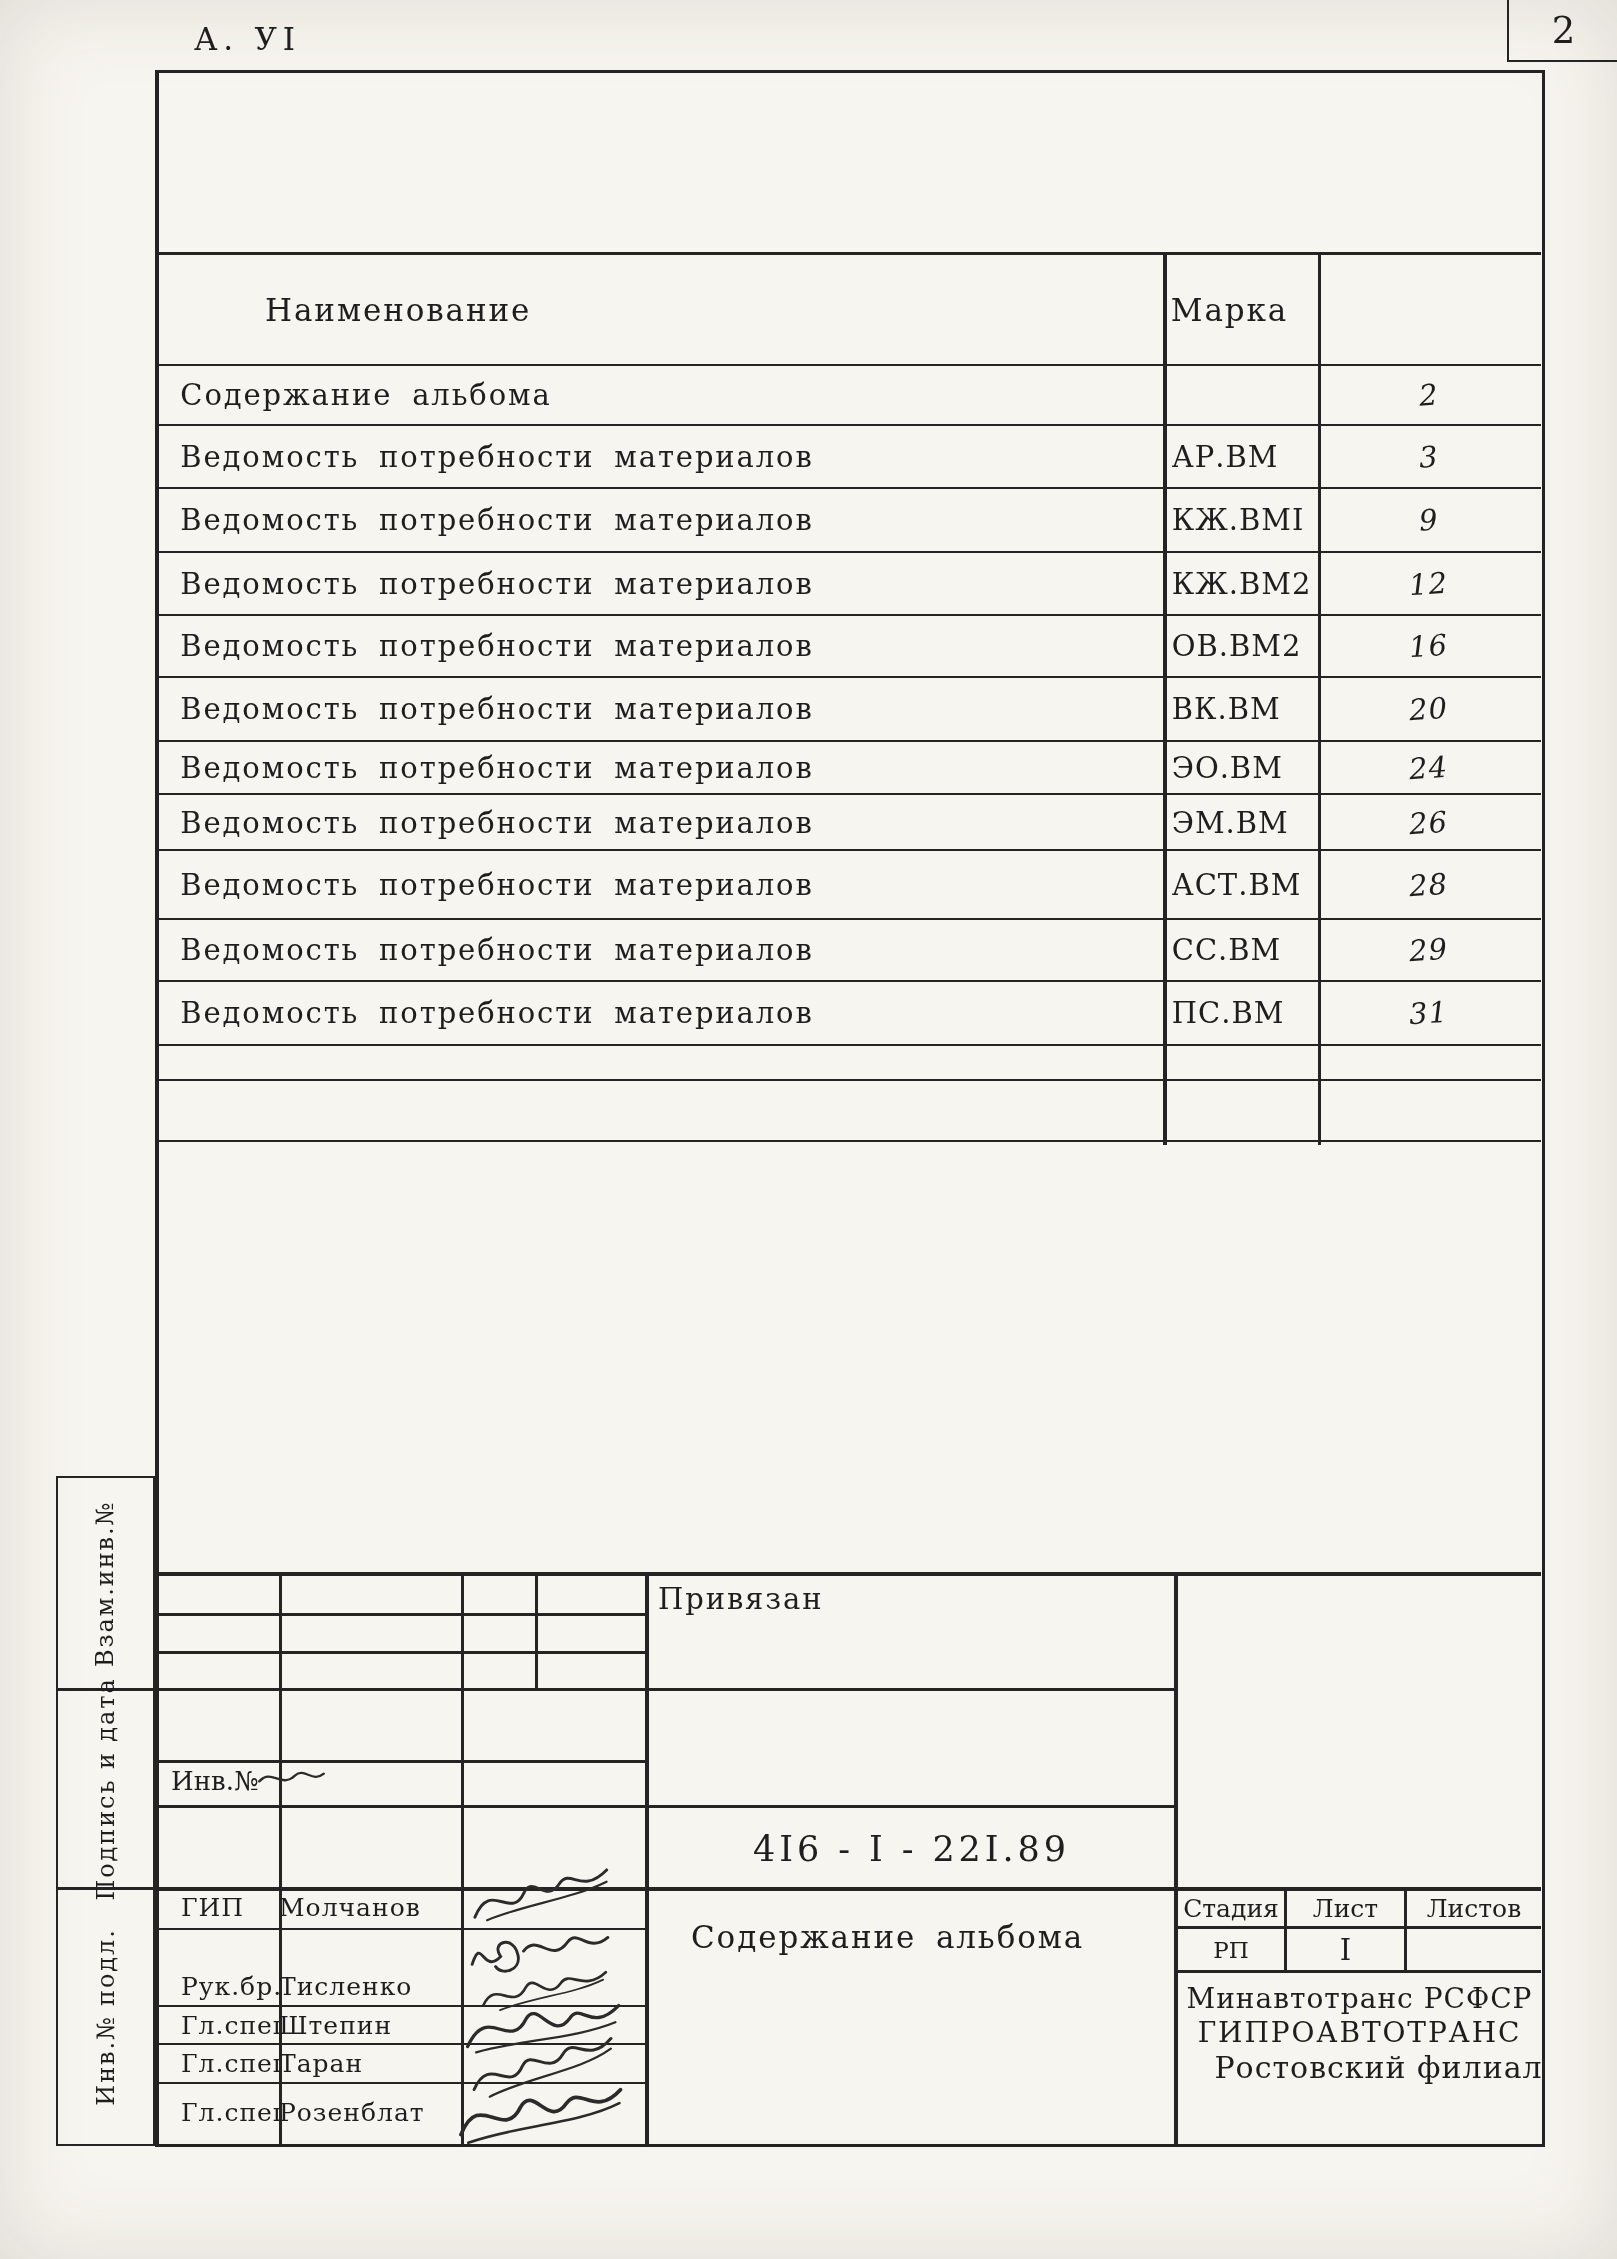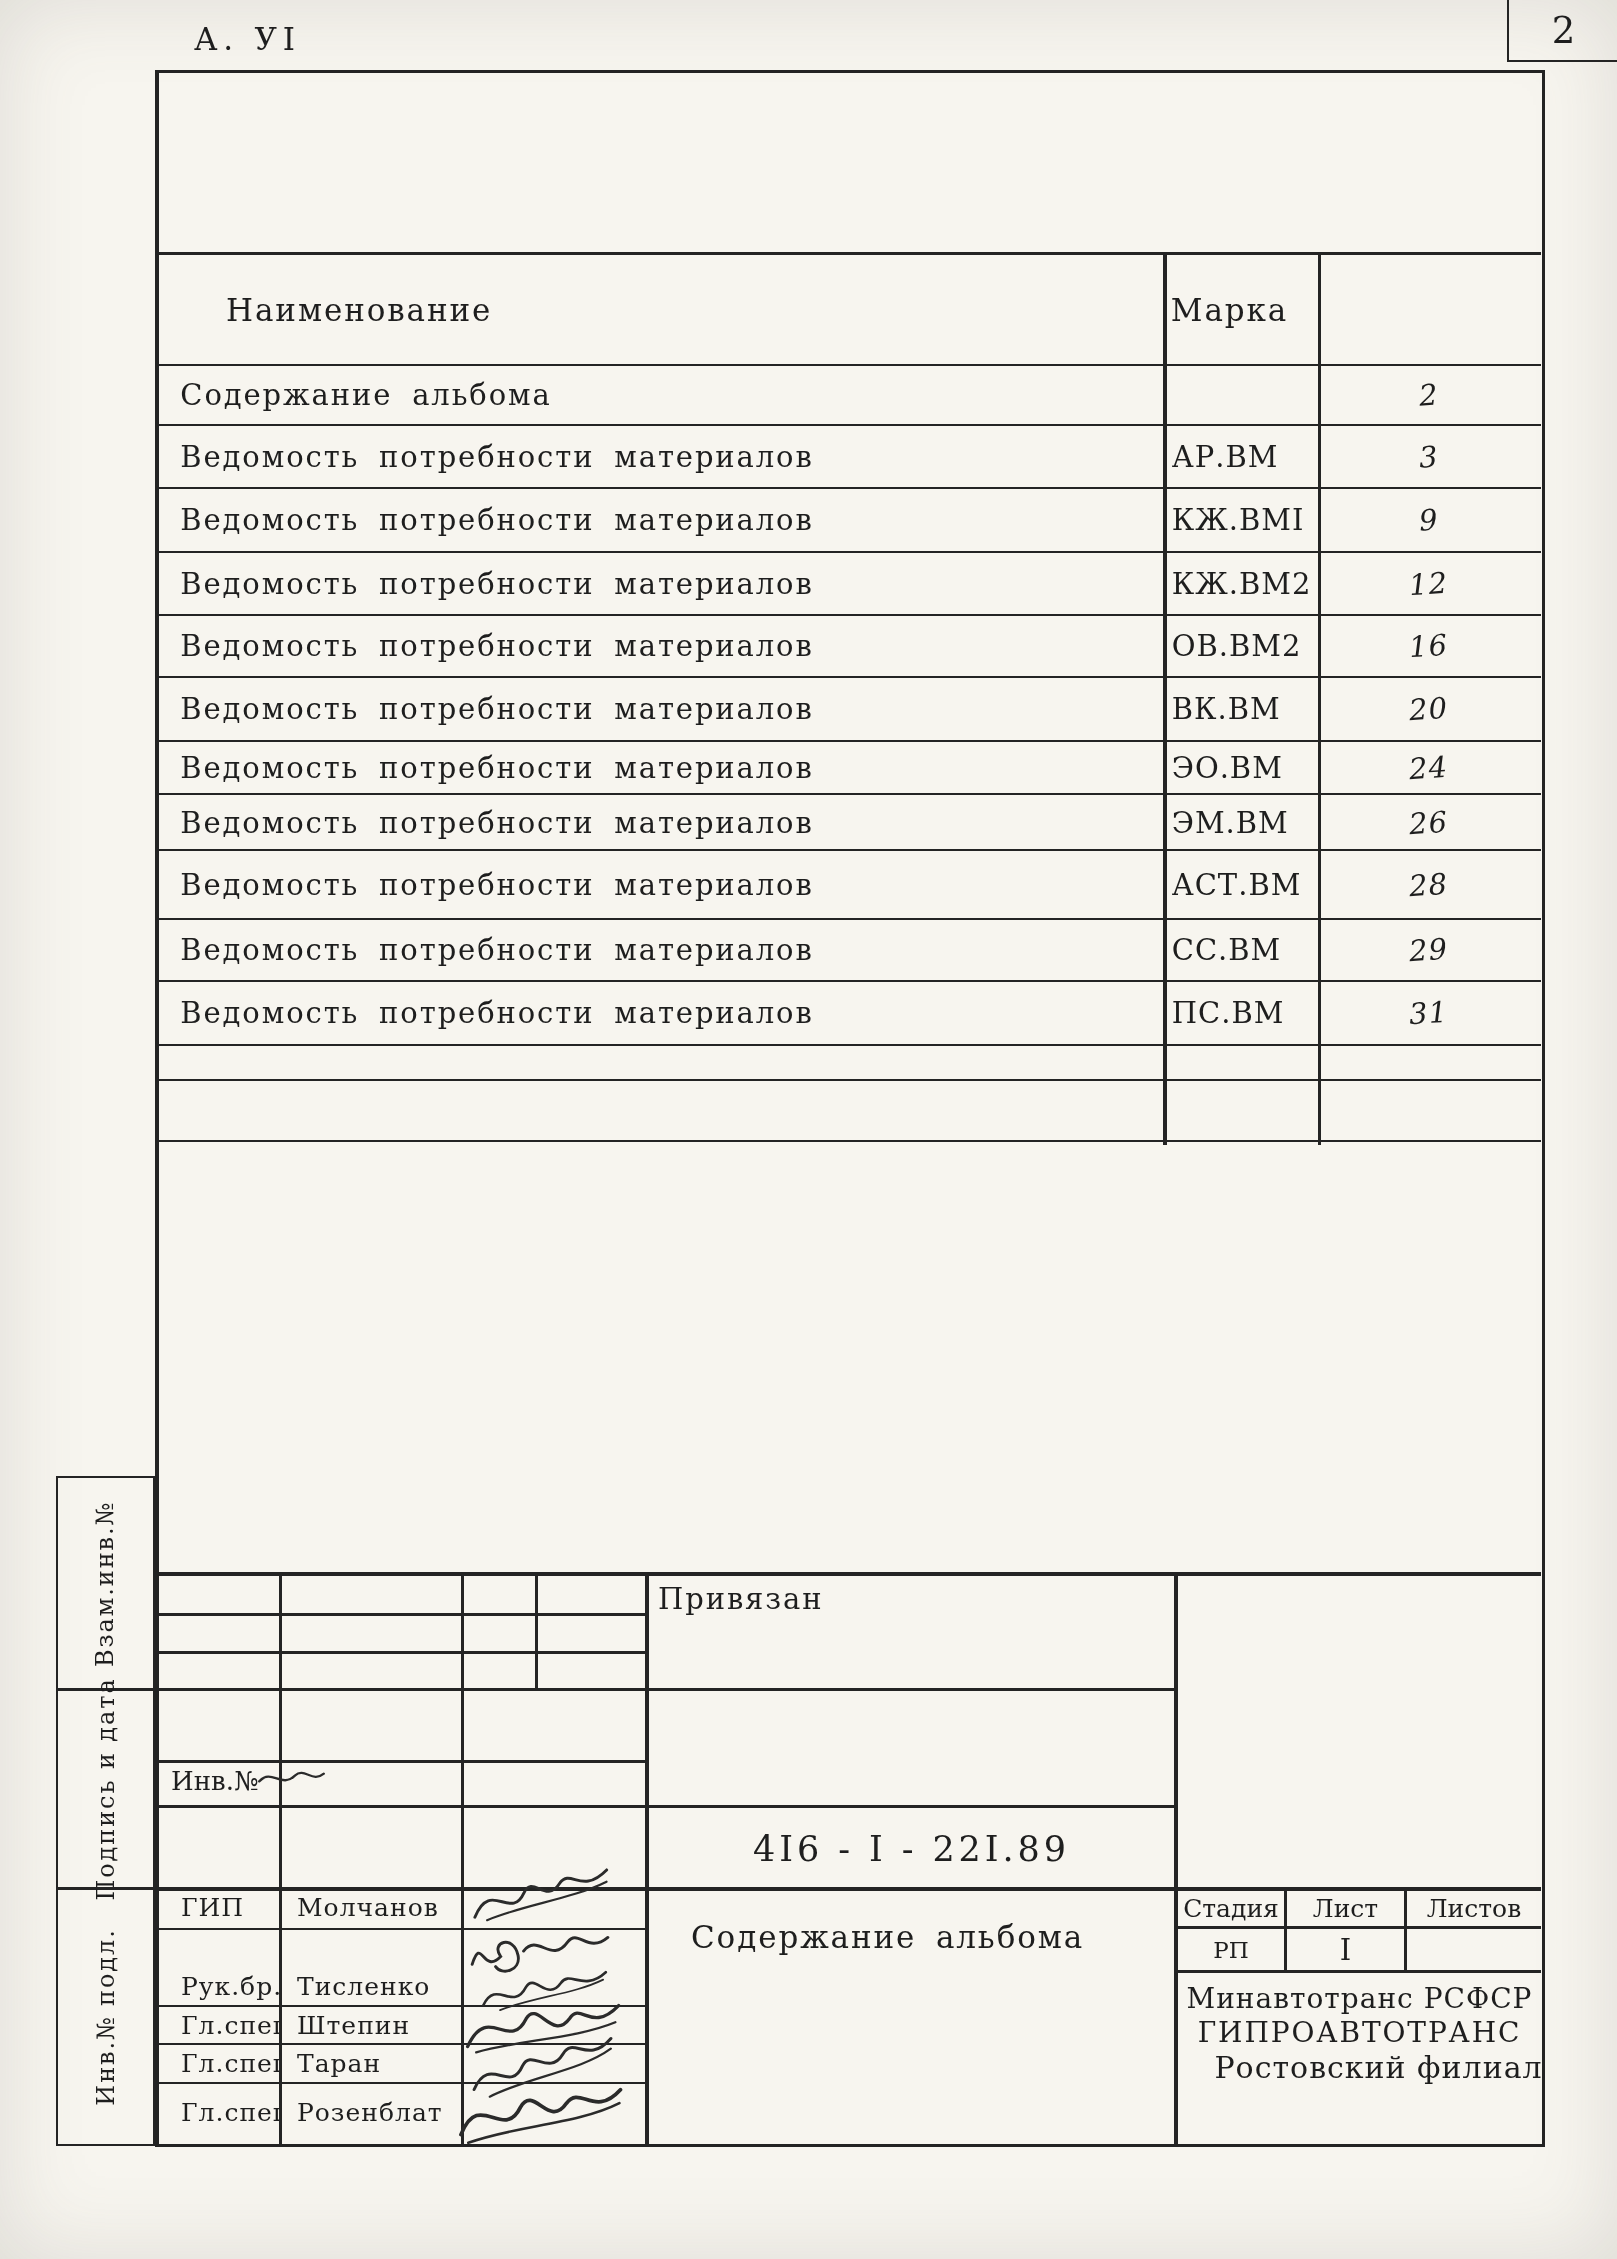--- a/index.html
+++ b/index.html
@@ -13,35 +13,35 @@
   .hl,.vl{position:absolute;background:#242424}
   .txt{position:absolute;white-space:nowrap}
   
   .frame{position:absolute;left:155px;top:70px;width:1390px;height:2077px;border:3.9px solid #232323;border-left-width:4.9px}
   
   .pgbox{position:absolute;left:1507px;top:0;width:111px;height:62px;border-left:2.9px solid #242424;border-bottom:2.9px solid #242424;display:flex;align-items:center;justify-content:center;font-size:37px}
   .corner{position:absolute;left:194px;top:21.3px;font-size:31px;letter-spacing:5.8px}
   
   .thead{position:absolute;left:159px;top:252px;width:1382px;height:114px;display:flex;border-top:3.9px solid #242424;border-bottom:2.9px solid #242424}
   .thead .hc{display:flex;align-items:center;font-size:31px;letter-spacing:1.9px}
-  .hc.h-name{width:1004px;padding-left:67px}
+  .hc.h-name{width:1004px;padding-left:106px}
   .hc.h-mark{width:154px;padding-left:7.8px}
   .hc.h-page{width:223px;justify-content:center}
   .trow{position:absolute;left:159px;width:1382px;display:flex;border-bottom:2.9px solid #242424}
   .tc{display:flex;align-items:center;overflow:hidden}
   .tc.c-name{width:1004px;padding-left:21.3px;font-size:29px;letter-spacing:1.9px;word-spacing:8.7px}
   .tc.c-mark{width:154px;padding-left:8.7px;font-size:29px;letter-spacing:1px}
   .tc.c-page{width:223px;justify-content:center}
   .hand{font-style:italic;font-size:29px;transform:rotate(-4deg);letter-spacing:1px}
   
   .tb-cell{position:absolute;display:flex;align-items:center;justify-content:center;white-space:nowrap}
   .srow{position:absolute;left:159px;width:486px;display:flex;border-bottom:2.9px solid #242424}
   .sc{display:flex;align-items:center;font-size:25px;letter-spacing:1px;overflow:hidden}
   .sc.role{width:120px;padding-left:22px}
-  .sc.sname{width:181px;padding-left:18px}
+  .sc.sname{width:181px;padding-left:0}
   .srow.last{border-bottom:none}
   
   .mbox{position:absolute;border:2.9px solid #242424;display:flex;align-items:center;justify-content:center;background:transparent}
   .mbox span{transform:rotate(-90deg);white-space:nowrap;font-size:24px;letter-spacing:1.9px}
   .sig{position:absolute}
   .sig path{fill:none;stroke:#2b2b2b;stroke-linecap:round}
 </style>
 </head>
 <body>
 

